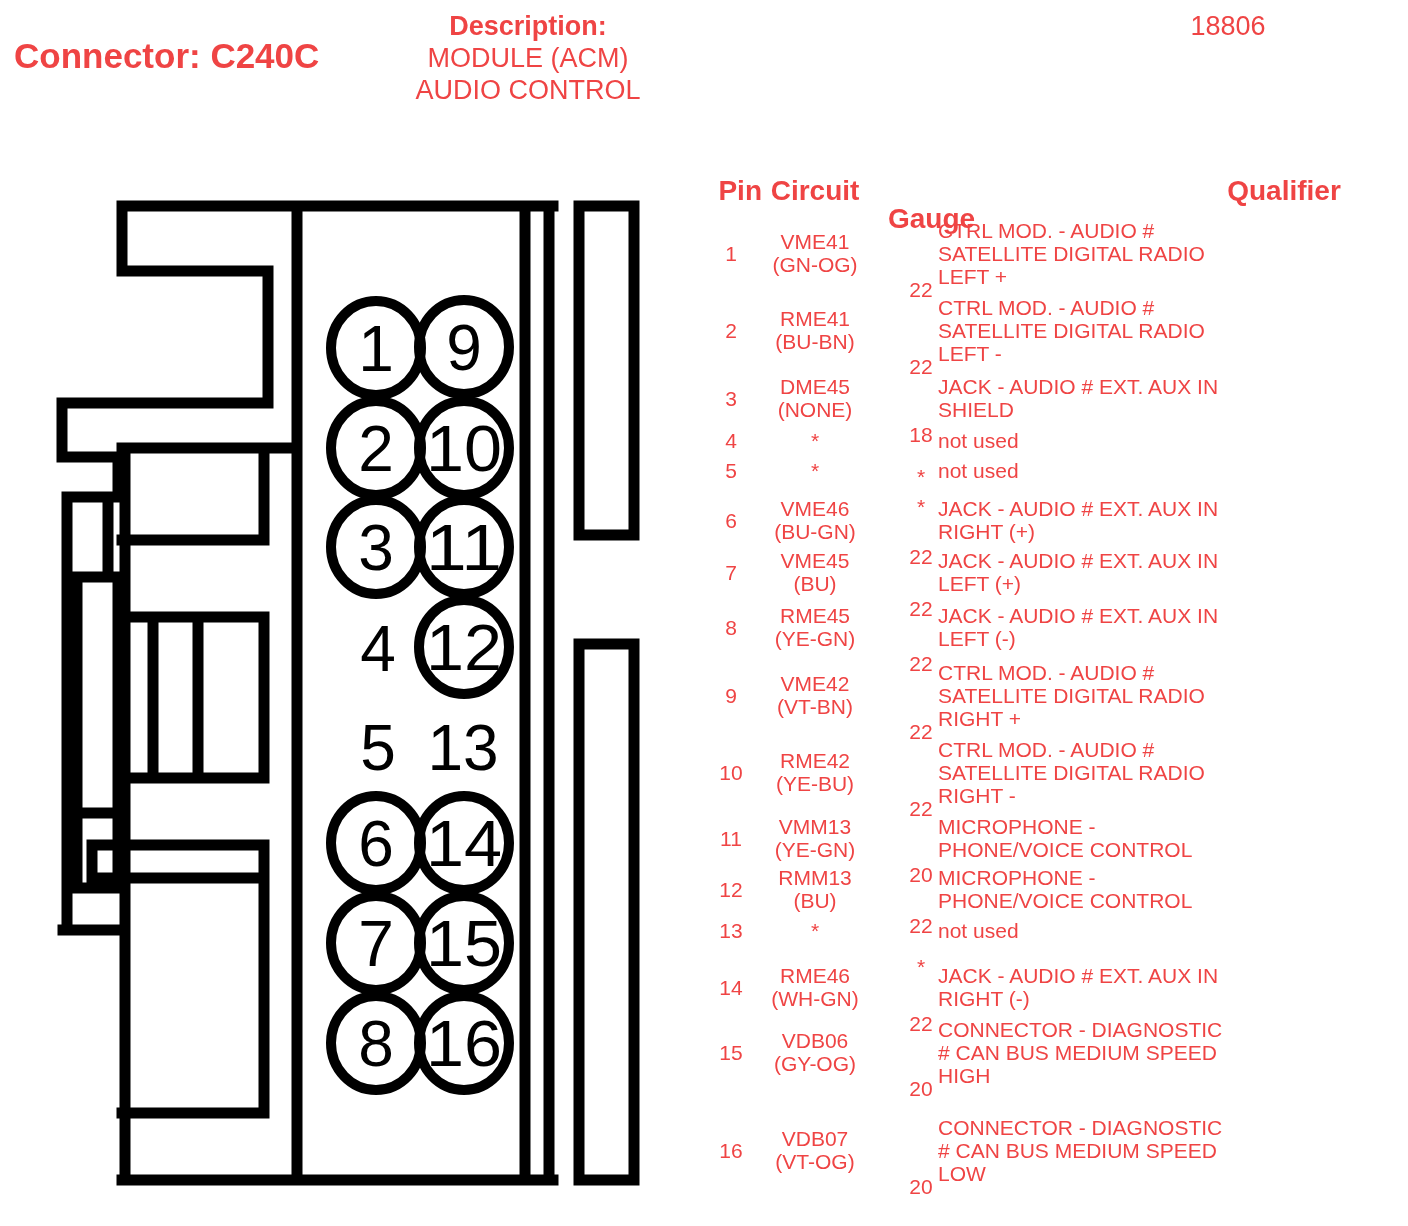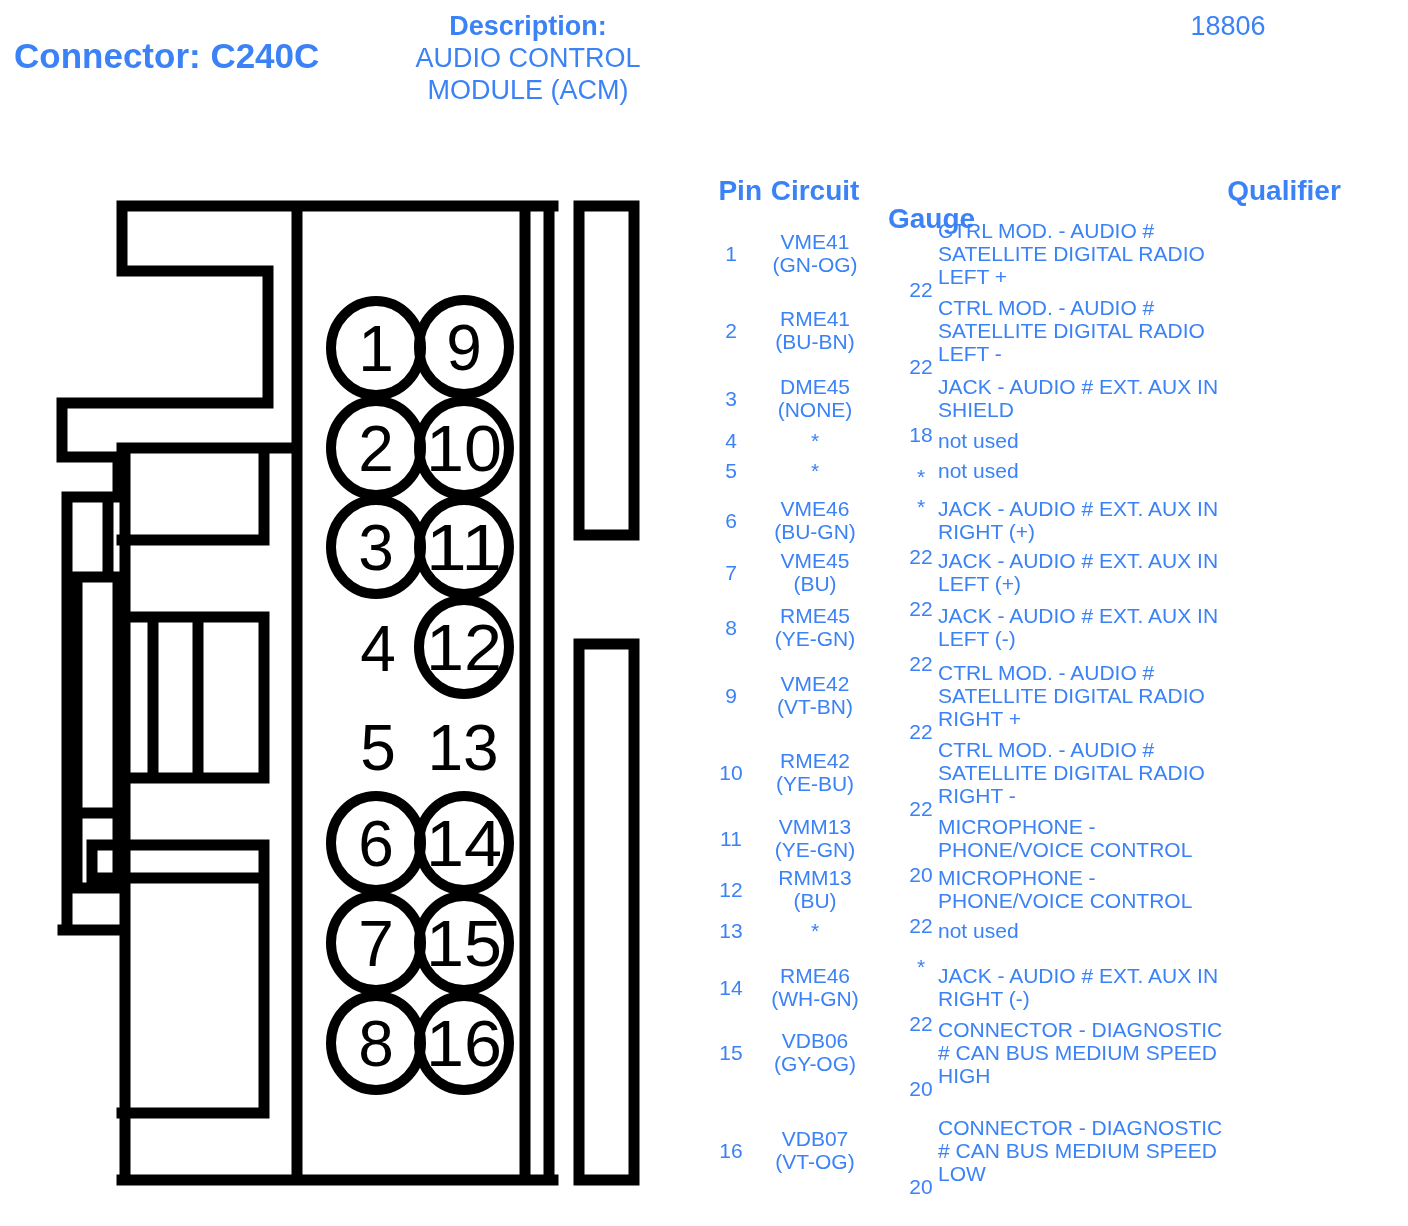--- a/index.html
+++ b/index.html
@@ -1,17 +1,17 @@
 <!DOCTYPE html>
 <html><head>
 <meta charset="utf-8">
 <style>
   html,body{margin:0;padding:0;background:#fff;}
   .page{position:relative;width:1408px;height:1226px;background:#ffffff;
-        font-family:"Liberation Sans", sans-serif;color:#3b82f6;overflow:hidden;}
+        font-family:"Liberation Sans", sans-serif;color:#ef4444;overflow:hidden;}
   .abs{position:absolute;}
   .hdr-title{left:14px;top:36px;font-size:35px;font-weight:bold;white-space:nowrap;}
   .hdr-col{text-align:center;}
   .hdr-label{font-weight:bold;font-size:27px;}
   .hdr-value{font-size:27px;}
   #desc-col{left:388px;top:10px;width:280px;}
   #harness-col{left:780px;top:10px;width:200px;}
   #base-col{left:1118px;top:10px;width:220px;}
   .hdr-col div{line-height:32px;}
   #diagram-svg{position:absolute;left:0;top:0;width:1408px;height:1226px;}
@@ -34,22 +34,22 @@
 </style>
 </head>
 <body>
 
 <div class="page">
 
   <div class="abs hdr-title">Connector: C240C</div>
 
   <div class="abs hdr-col" id="desc-col">
     <div class="hdr-label">Description:</div>
+    <div class="hdr-value">MODULE (ACM)</div>
     <div class="hdr-value">AUDIO CONTROL</div>
-    <div class="hdr-value">MODULE (ACM)</div>
   </div>
 
 
   <div class="abs hdr-col" id="base-col">
     <div class="hdr-value">18806</div>
   </div>
 
   <svg id="diagram-svg" viewBox="0 0 1408 1226">
     <path d="M122 206H553 M122 1180H553
          M549 206V1180 M525 206V1180 M297 206V1180

